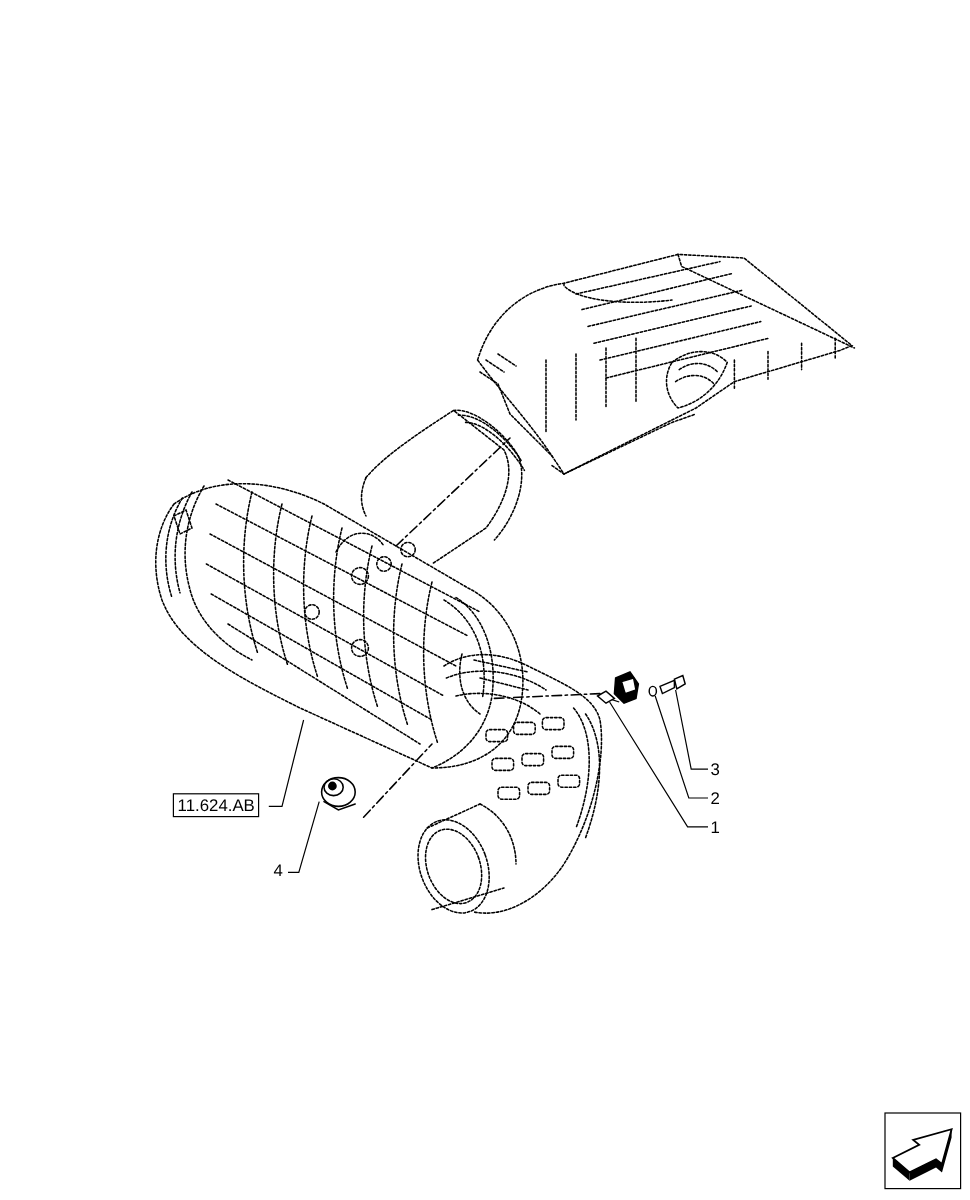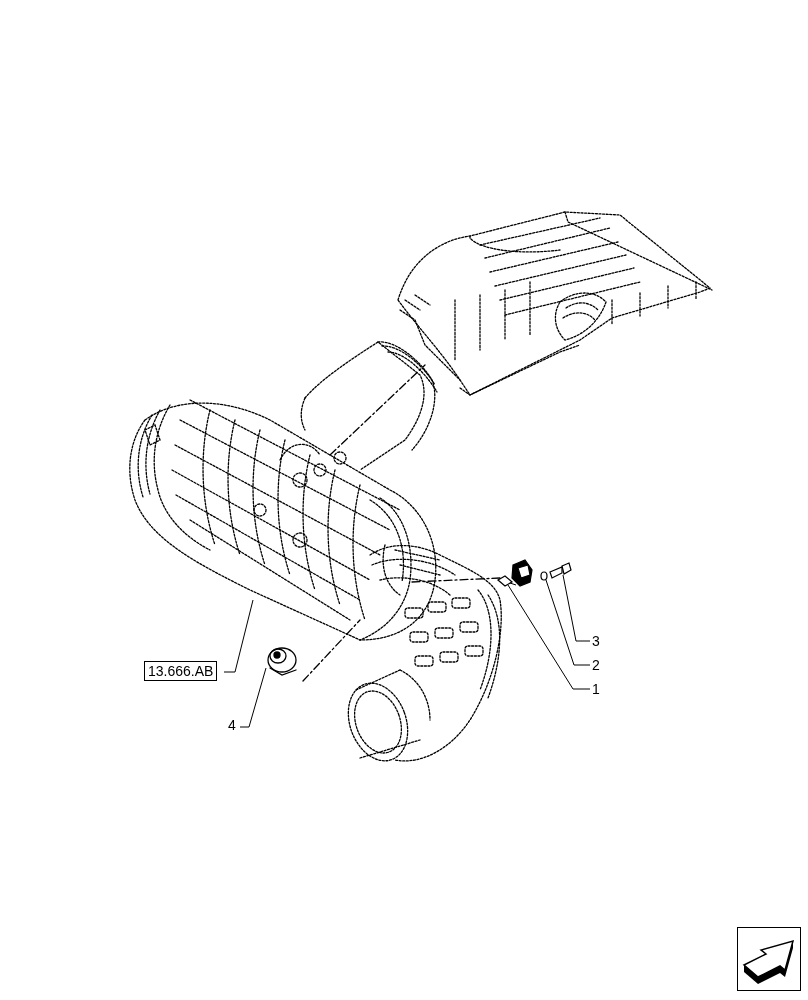--- a/index.html
+++ b/index.html
@@ -129,21 +129,21 @@
     <path d="M224,672 L235,672 L253,600"></path>
     <path d="M240,727 L249,727 L266,668"></path>
     <path d="M508,585 L573,689 L590,689"></path>
     <path d="M510,583 L516,585"></path>
     <path d="M546,580 L574,665 L590,665"></path>
     <path d="M563,575 L576,641 L590,641"></path>
   </g>
 </svg>
 
 <div class="ref-box" style="left:144px;top:661px;">
-  <span>13.666.AB</span>
+  <span>11.624.AB</span>
 </div>
 <div class="callout" style="left:228px;top:717px;">4</div>
 <div class="callout" style="left:592px;top:633px;">3</div>
 <div class="callout" style="left:592px;top:657px;">2</div>
 <div class="callout" style="left:592px;top:681px;">1</div>
 
 <div class="nav-box">
   <svg width="62" height="62" viewBox="0 0 62 62">
     <path d="M6,37 L28,26 L23,22 L55,13 L47,42 L42,38 L20,49 Z" fill="#fff" stroke="#000" stroke-width="1.5"></path>
     <path d="M6,37 L6,44 L20,56 L20,49 Z" fill="#000"></path>

